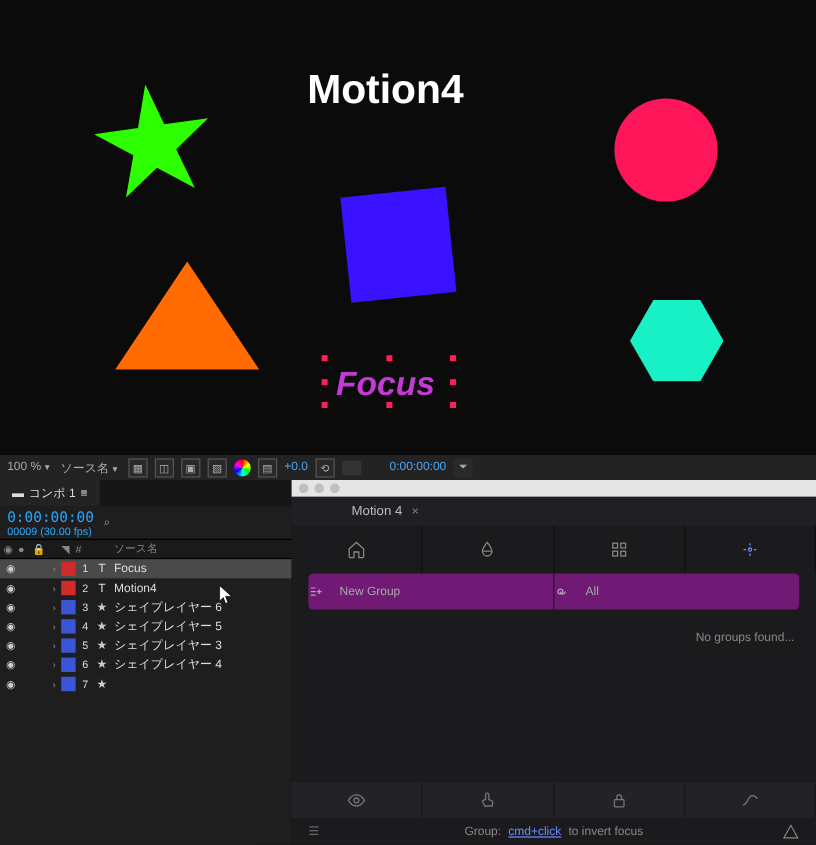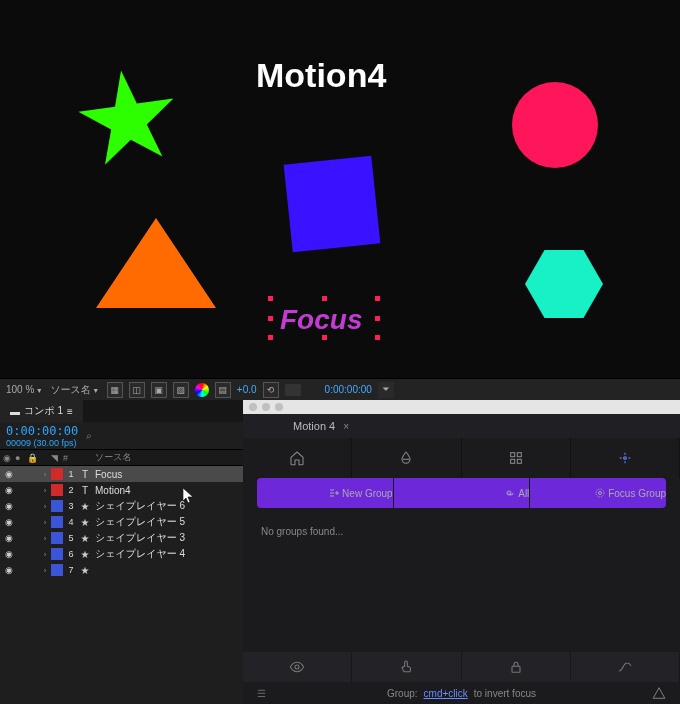--- a/index.html
+++ b/index.html
@@ -59,26 +59,26 @@
 .ptabs { height:24px; display:flex; align-items:center; padding:0 8px; background:#202024; }
 .ptab { font-size:11px; color:#bbb; padding:3px 8px;margin-left:34px; }
 .xbtn { font-size:10px; color:#888; }
 
 .tbar { display:flex; height:40px; }
 .tbtn { flex:1; display:flex; align-items:center; justify-content:center; color:#888; border-right:1px solid #111; }
 .tbtn.active { color:#6a8dff; }
 .tbtn svg { width:16px; height:16px; }
 
 .grps { display:flex; height:30px; gap:0; padding:0 14px; }
-.gbtn { flex:1; display:flex; align-items:center; justify-content:flex-end; gap:2px; background:#6d28d9; font-size:10px; color:#aaa; border-right:1px solid #18181a; }
+.gbtn { flex:1; display:flex; align-items:center; justify-content:flex-start; gap:14px; background:#701a75; font-size:10px; color:#aaa; border-right:1px solid #18181a; }
 .gbtn:first-child { border-radius:4px 0 0 4px; }
 .gbtn:last-child { border-radius:0 4px 4px 0; border-right:none; }
 .gic { width:12px; height:12px; }
 
-.empty { padding:18px 18px; font-size:10px; color:#888; }
+.empty { padding:18px 18px; font-size:10px; color:#888;text-align:right; }
 
 .foot { position:absolute; bottom:0; left:243px; right:0; }
 .fbar { display:flex; height:30px; background:#232327; }
 .fbtn { flex:1; display:flex; align-items:center; justify-content:center; color:#777; border-right:1px solid #18181a; }
 .fbtn svg { width:16px; height:16px; }
 .hint { height:22px; display:flex; align-items:center; justify-content:center; gap:6px; font-size:10px; color:#888; background:#1b1b1e; position:relative; }
 .hint .key { color:#6a8dff;text-decoration:underline; }
 .hint-ic { position:absolute; left:14px; color:#666; }
 .warn { position:absolute; right:14px; }
 </style>
@@ -264,27 +264,20 @@
         <svg class="gic" viewBox="0 0 24 24" fill="none" stroke="currentColor" stroke-width="2">
             <path d="M4 6h8M4 12h8M4 18h8M18 8v8M14 12h8"></path>
           </svg>
         <span>New Group</span>
       </div>
       <div class="gbtn">
         <svg class="gic" viewBox="0 0 24 24" fill="none" stroke="currentColor" stroke-width="2">
             <path d="M6 12a4 4 0 108 0 4 4 0 10-8 0zM10 12a4 4 0 108 0"></path>
           </svg>
         <span>All</span>
-      </div>
-      <div class="gbtn">
-        <svg class="gic" viewBox="0 0 24 24" fill="none" stroke="currentColor" stroke-width="2">
-            <circle cx="12" cy="12" r="3"></circle>
-            <circle cx="12" cy="12" r="8" stroke-dasharray="2 2"></circle>
-          </svg>
-        <span>Focus Group</span>
       </div>
     </div>
     <div class="empty">No groups found...</div>
 
     <div class="foot">
       <div class="fbar">
         <div class="fbtn">
             <svg viewBox="0 0 24 24" fill="none" stroke="currentColor" stroke-width="1.6">
               <path d="M2 12s4-7 10-7 10 7 10 7-4 7-10 7S2 12 2 12z"></path>
               <circle cx="12" cy="12" r="3"></circle>

